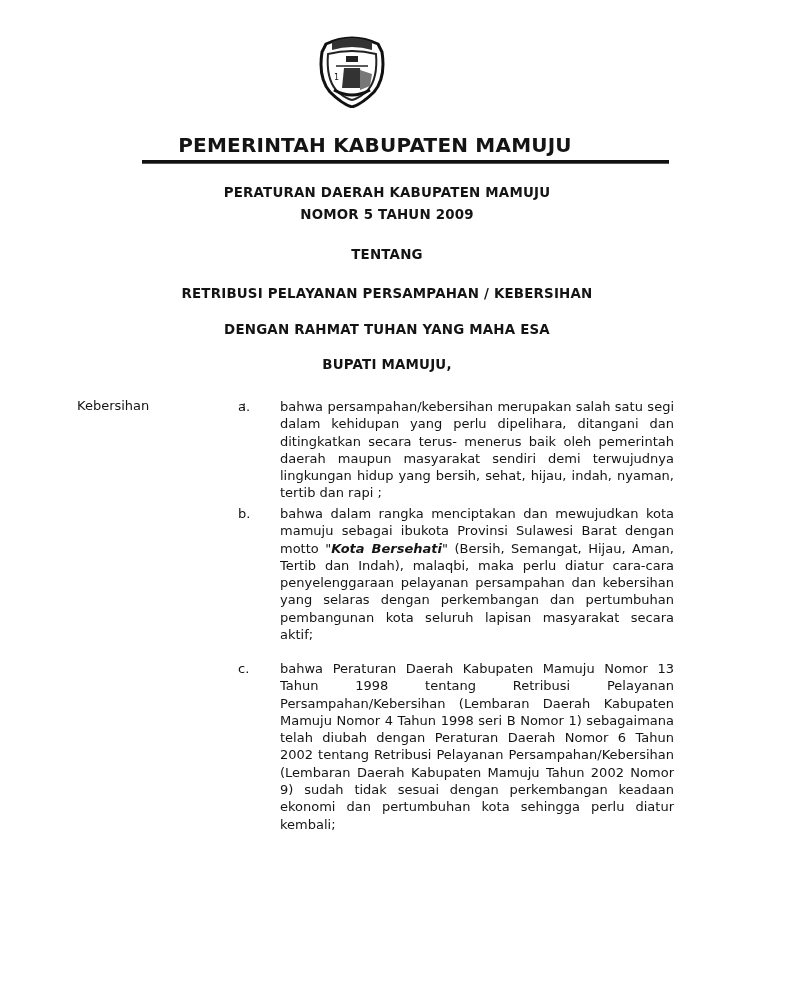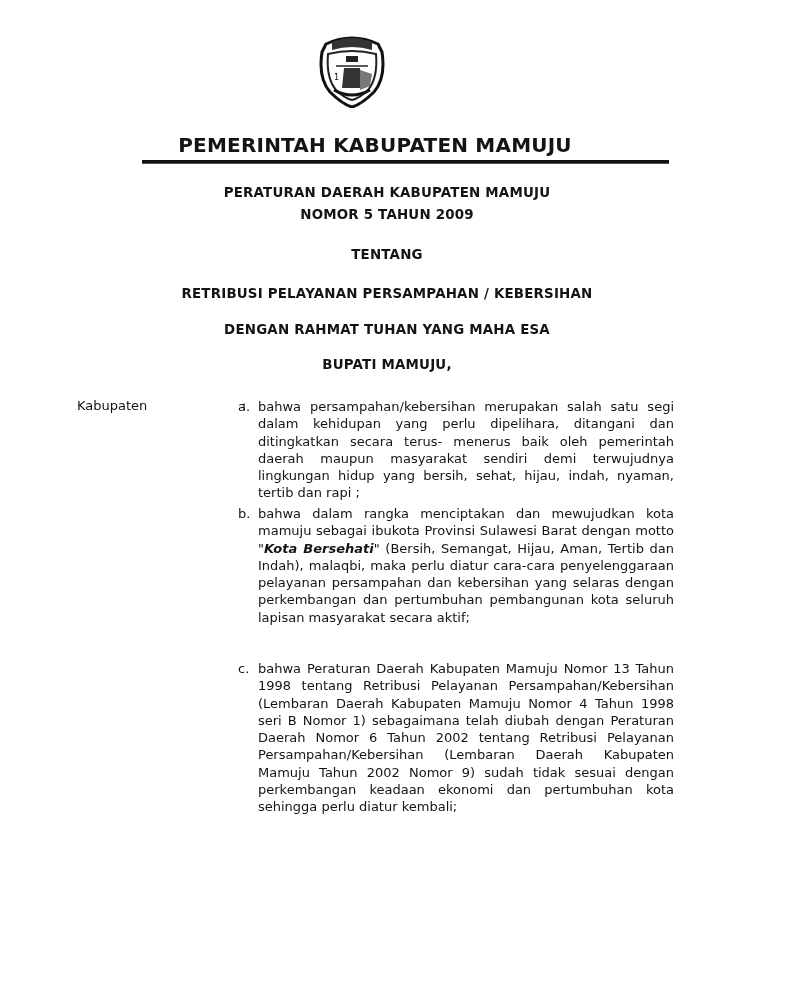--- a/index.html
+++ b/index.html
@@ -13,21 +13,21 @@
   .h1 { top: 185px; }
   .h2 { top: 207px; }
   .h3 { top: 247px; }
   .h4 { top: 286px; }
   .h5 { top: 322px; }
   .h6 { top: 357px; }
   .label { position: absolute; left: 77px; top: 398px; font-size: 13px; }
   .colon { position: absolute; left: 242px; top: 398px; font-size: 13px; }
   .item { position: absolute; left: 238px; width: 436px; font-size: 13px; line-height: 17.3px; }
   .item .mark { position: absolute; left: 0; top: 0; width: 28px; }
-  .item .txt { margin-left: 20px; text-align: justify; text-align-last: left; }
+  .item .txt { margin-left: 42px; text-align: justify; text-align-last: left; }
   .ia { top: 398px; }
   .ib { top: 505px; }
   .ic { top: 660px; }
   b.em { font-weight: bold; font-style: italic; }
 </style>
 </head>
 <body>
 
 <div>
 
@@ -46,21 +46,21 @@
   <div class="heading h-main">PEMERINTAH KABUPATEN MAMUJU</div>
   <div class="rule"></div>
 
   <div class="heading h-sub h1">PERATURAN DAERAH KABUPATEN MAMUJU</div>
   <div class="heading h-sub h2">NOMOR 5 TAHUN 2009</div>
   <div class="heading h-sub h3">TENTANG</div>
   <div class="heading h-sub h4">RETRIBUSI PELAYANAN PERSAMPAHAN / KEBERSIHAN</div>
   <div class="heading h-sub h5">DENGAN RAHMAT TUHAN YANG MAHA ESA</div>
   <div class="heading h-sub h6">BUPATI MAMUJU,</div>
 
-  <div class="label">Kabupaten</div>
+  <div class="label">Kebersihan</div>
   <div class="colon">:</div>
 
   <div class="item ia">
     <span class="mark">a.</span>
     <div class="txt">bahwa persampahan/kebersihan merupakan salah satu segi dalam kehidupan yang perlu dipelihara, ditangani dan ditingkatkan secara terus- menerus baik oleh pemerintah daerah maupun masyarakat sendiri demi terwujudnya lingkungan hidup yang bersih, sehat, hijau, indah, nyaman, tertib dan rapi ;</div>
   </div>
 
   <div class="item ib">
     <span class="mark">b.</span>
     <div class="txt"><span>bahwa dalam rangka menciptakan dan mewujudkan kota mamuju sebagai ibukota Provinsi Sulawesi Barat dengan motto "</span><b class="em">Kota Bersehati</b><span>" (Bersih, Semangat, Hijau, Aman, Tertib dan Indah), malaqbi, maka perlu diatur cara-cara penyelenggaraan pelayanan persampahan dan kebersihan yang selaras dengan perkembangan dan pertumbuhan pembangunan kota seluruh lapisan masyarakat secara aktif;</span></div>

